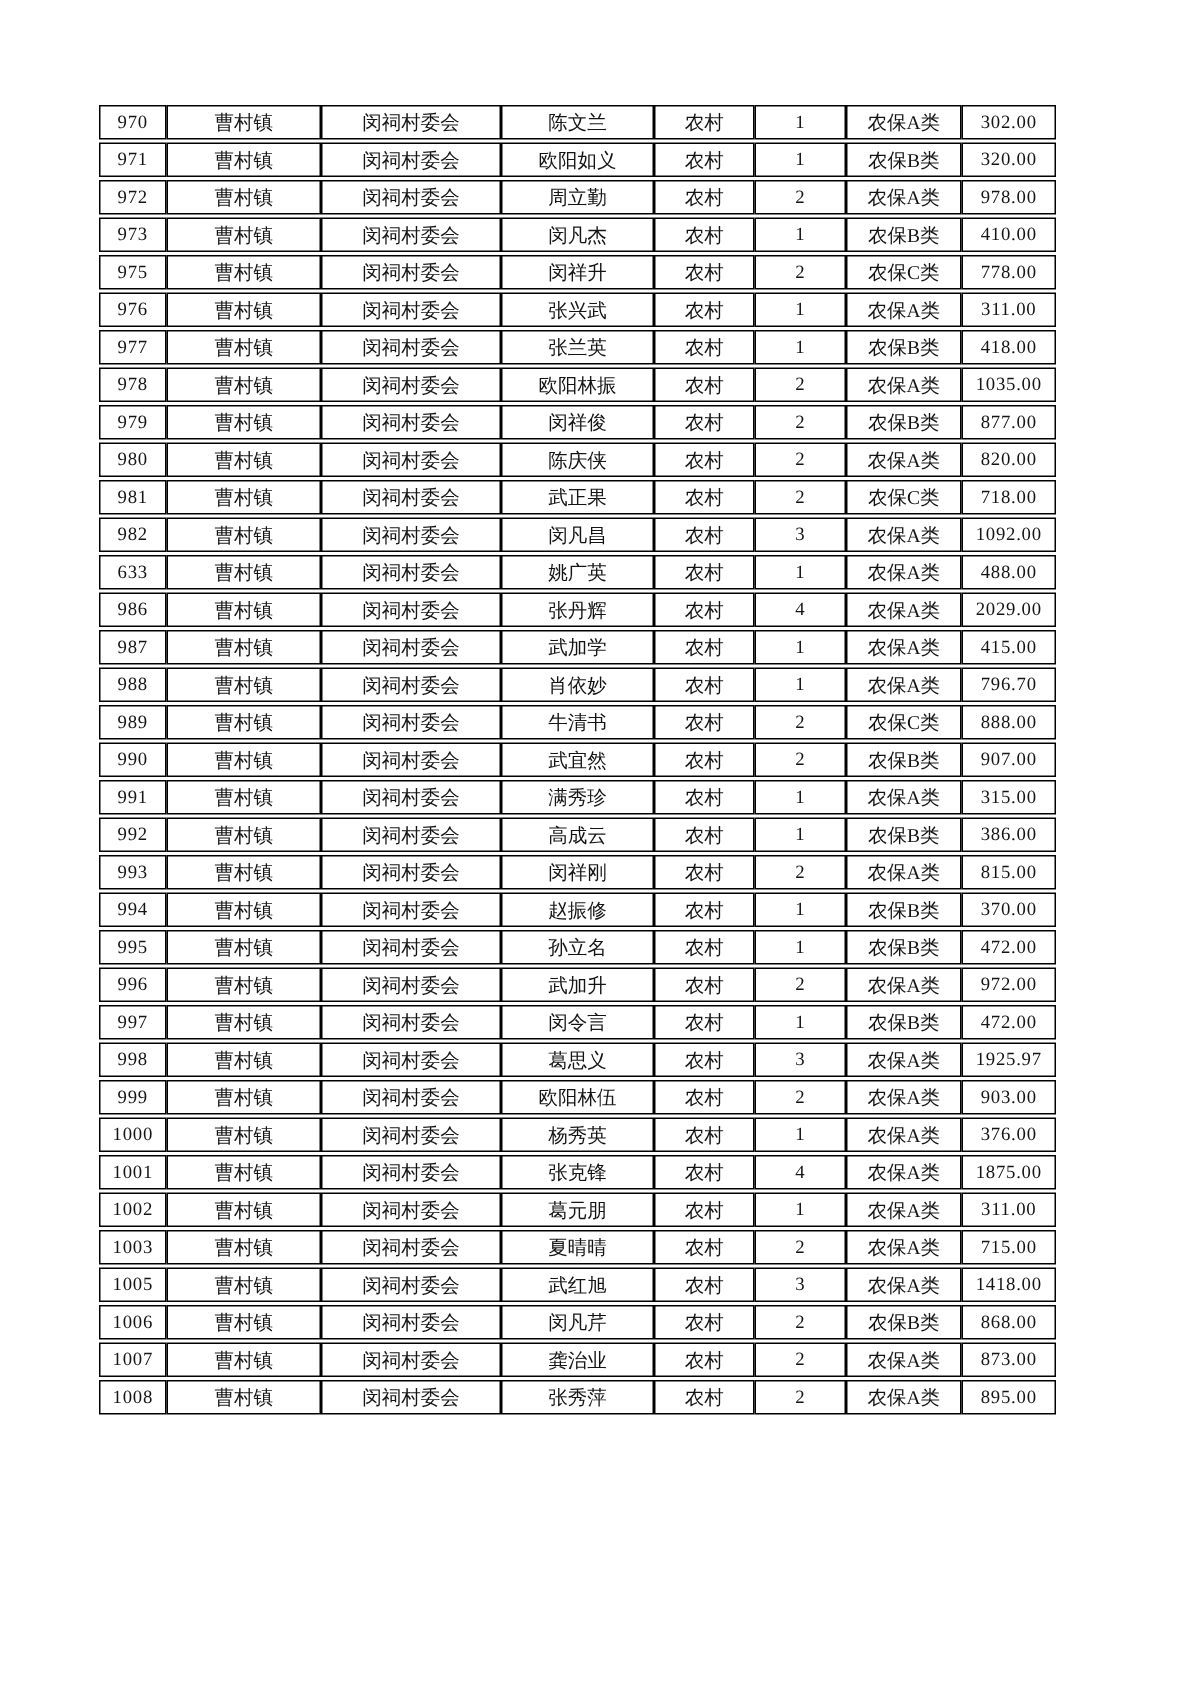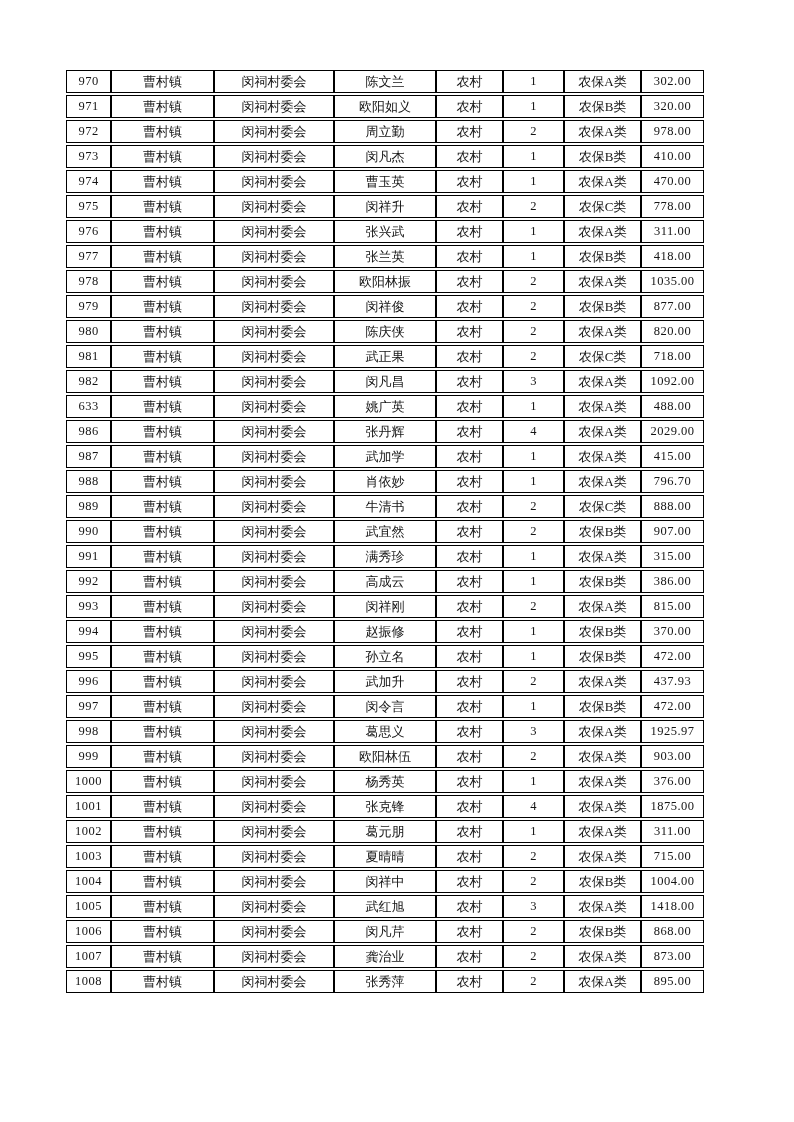--- a/index.html
+++ b/index.html
@@ -92,30 +92,20 @@
           <td class="num">973</td>
           <td>曹村镇</td>
           <td>闵祠村委会</td>
           <td>闵凡杰</td>
           <td>农村</td>
           <td class="num">1</td>
           <td>农保B类</td>
           <td class="num">410.00</td>
         </tr>
         <tr>
-          <td class="num">974</td>
-          <td>曹村镇</td>
-          <td>闵祠村委会</td>
-          <td>曹玉英</td>
-          <td>农村</td>
-          <td class="num">1</td>
-          <td>农保A类</td>
-          <td class="num">470.00</td>
-        </tr>
-        <tr>
           <td class="num">975</td>
           <td>曹村镇</td>
           <td>闵祠村委会</td>
           <td>闵祥升</td>
           <td>农村</td>
           <td class="num">2</td>
           <td>农保C类</td>
           <td class="num">778.00</td>
         </tr>
         <tr>
@@ -299,21 +289,21 @@
           <td class="num">472.00</td>
         </tr>
         <tr>
           <td class="num">996</td>
           <td>曹村镇</td>
           <td>闵祠村委会</td>
           <td>武加升</td>
           <td>农村</td>
           <td class="num">2</td>
           <td>农保A类</td>
-          <td class="num">437.93</td>
+          <td class="num">972.00</td>
         </tr>
         <tr>
           <td class="num">997</td>
           <td>曹村镇</td>
           <td>闵祠村委会</td>
           <td>闵令言</td>
           <td>农村</td>
           <td class="num">1</td>
           <td>农保B类</td>
           <td class="num">472.00</td>
@@ -370,30 +360,20 @@
         </tr>
         <tr>
           <td class="num">1003</td>
           <td>曹村镇</td>
           <td>闵祠村委会</td>
           <td>夏晴晴</td>
           <td>农村</td>
           <td class="num">2</td>
           <td>农保A类</td>
           <td class="num">715.00</td>
-        </tr>
-        <tr>
-          <td class="num">1004</td>
-          <td>曹村镇</td>
-          <td>闵祠村委会</td>
-          <td>闵祥中</td>
-          <td>农村</td>
-          <td class="num">2</td>
-          <td>农保B类</td>
-          <td class="num">1004.00</td>
         </tr>
         <tr>
           <td class="num">1005</td>
           <td>曹村镇</td>
           <td>闵祠村委会</td>
           <td>武红旭</td>
           <td>农村</td>
           <td class="num">3</td>
           <td>农保A类</td>
           <td class="num">1418.00</td>

